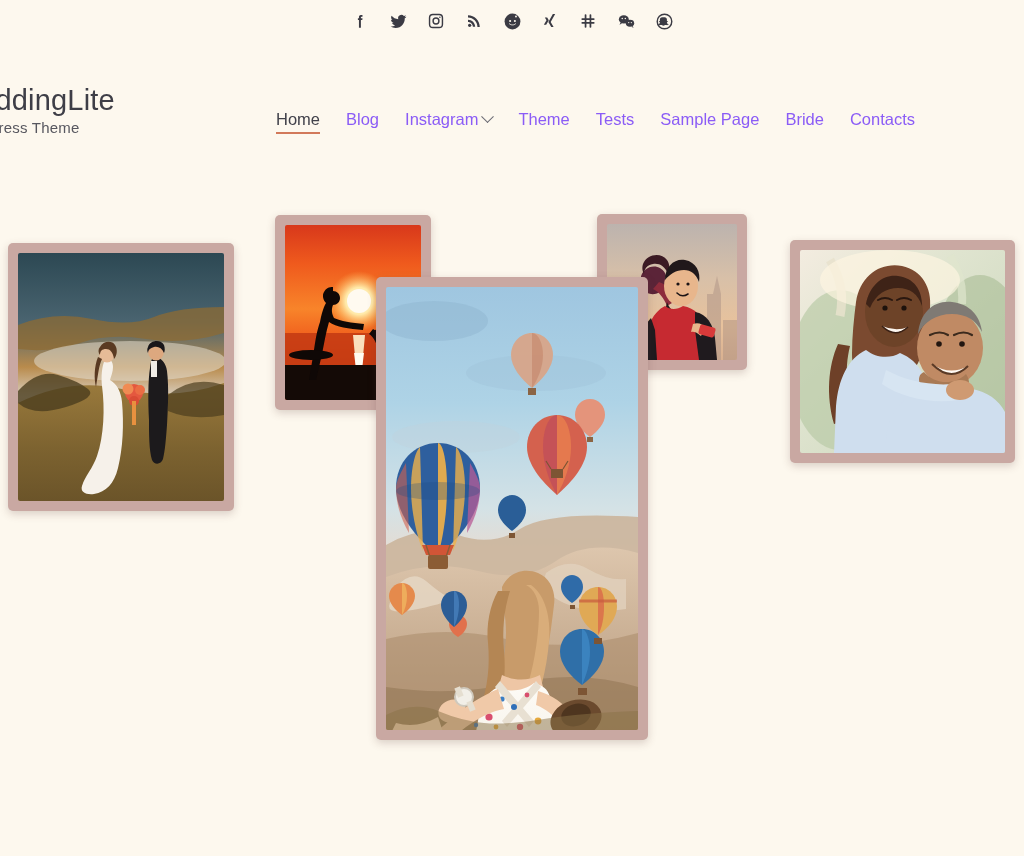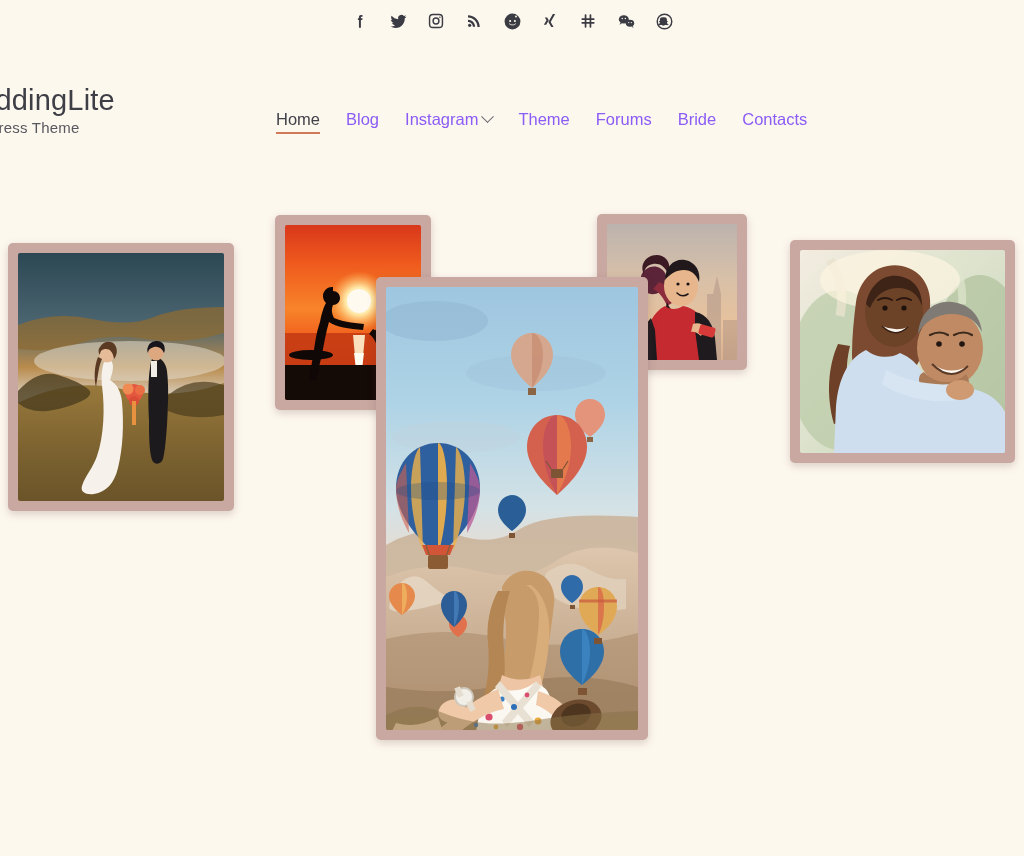--- a/index.html
+++ b/index.html
@@ -273,23 +273,26 @@
         <span>Instagram</span>
         <span class="caret"></span>
       </li>
 
       <li class="nav-item">
         <span>Theme</span>
       </li>
 
 
       <li class="nav-item">
-        <span>Forums</span>
-      </li>
-
+        <span>Tests</span>
+      </li>
+
+      <li class="nav-item">
+        <span>Sample Page</span>
+      </li>
 
       <li class="nav-item">
         <span>Bride</span>
       </li>
 
       <li class="nav-item">
         <span>Contacts</span>
       </li>
 
     </ul>

